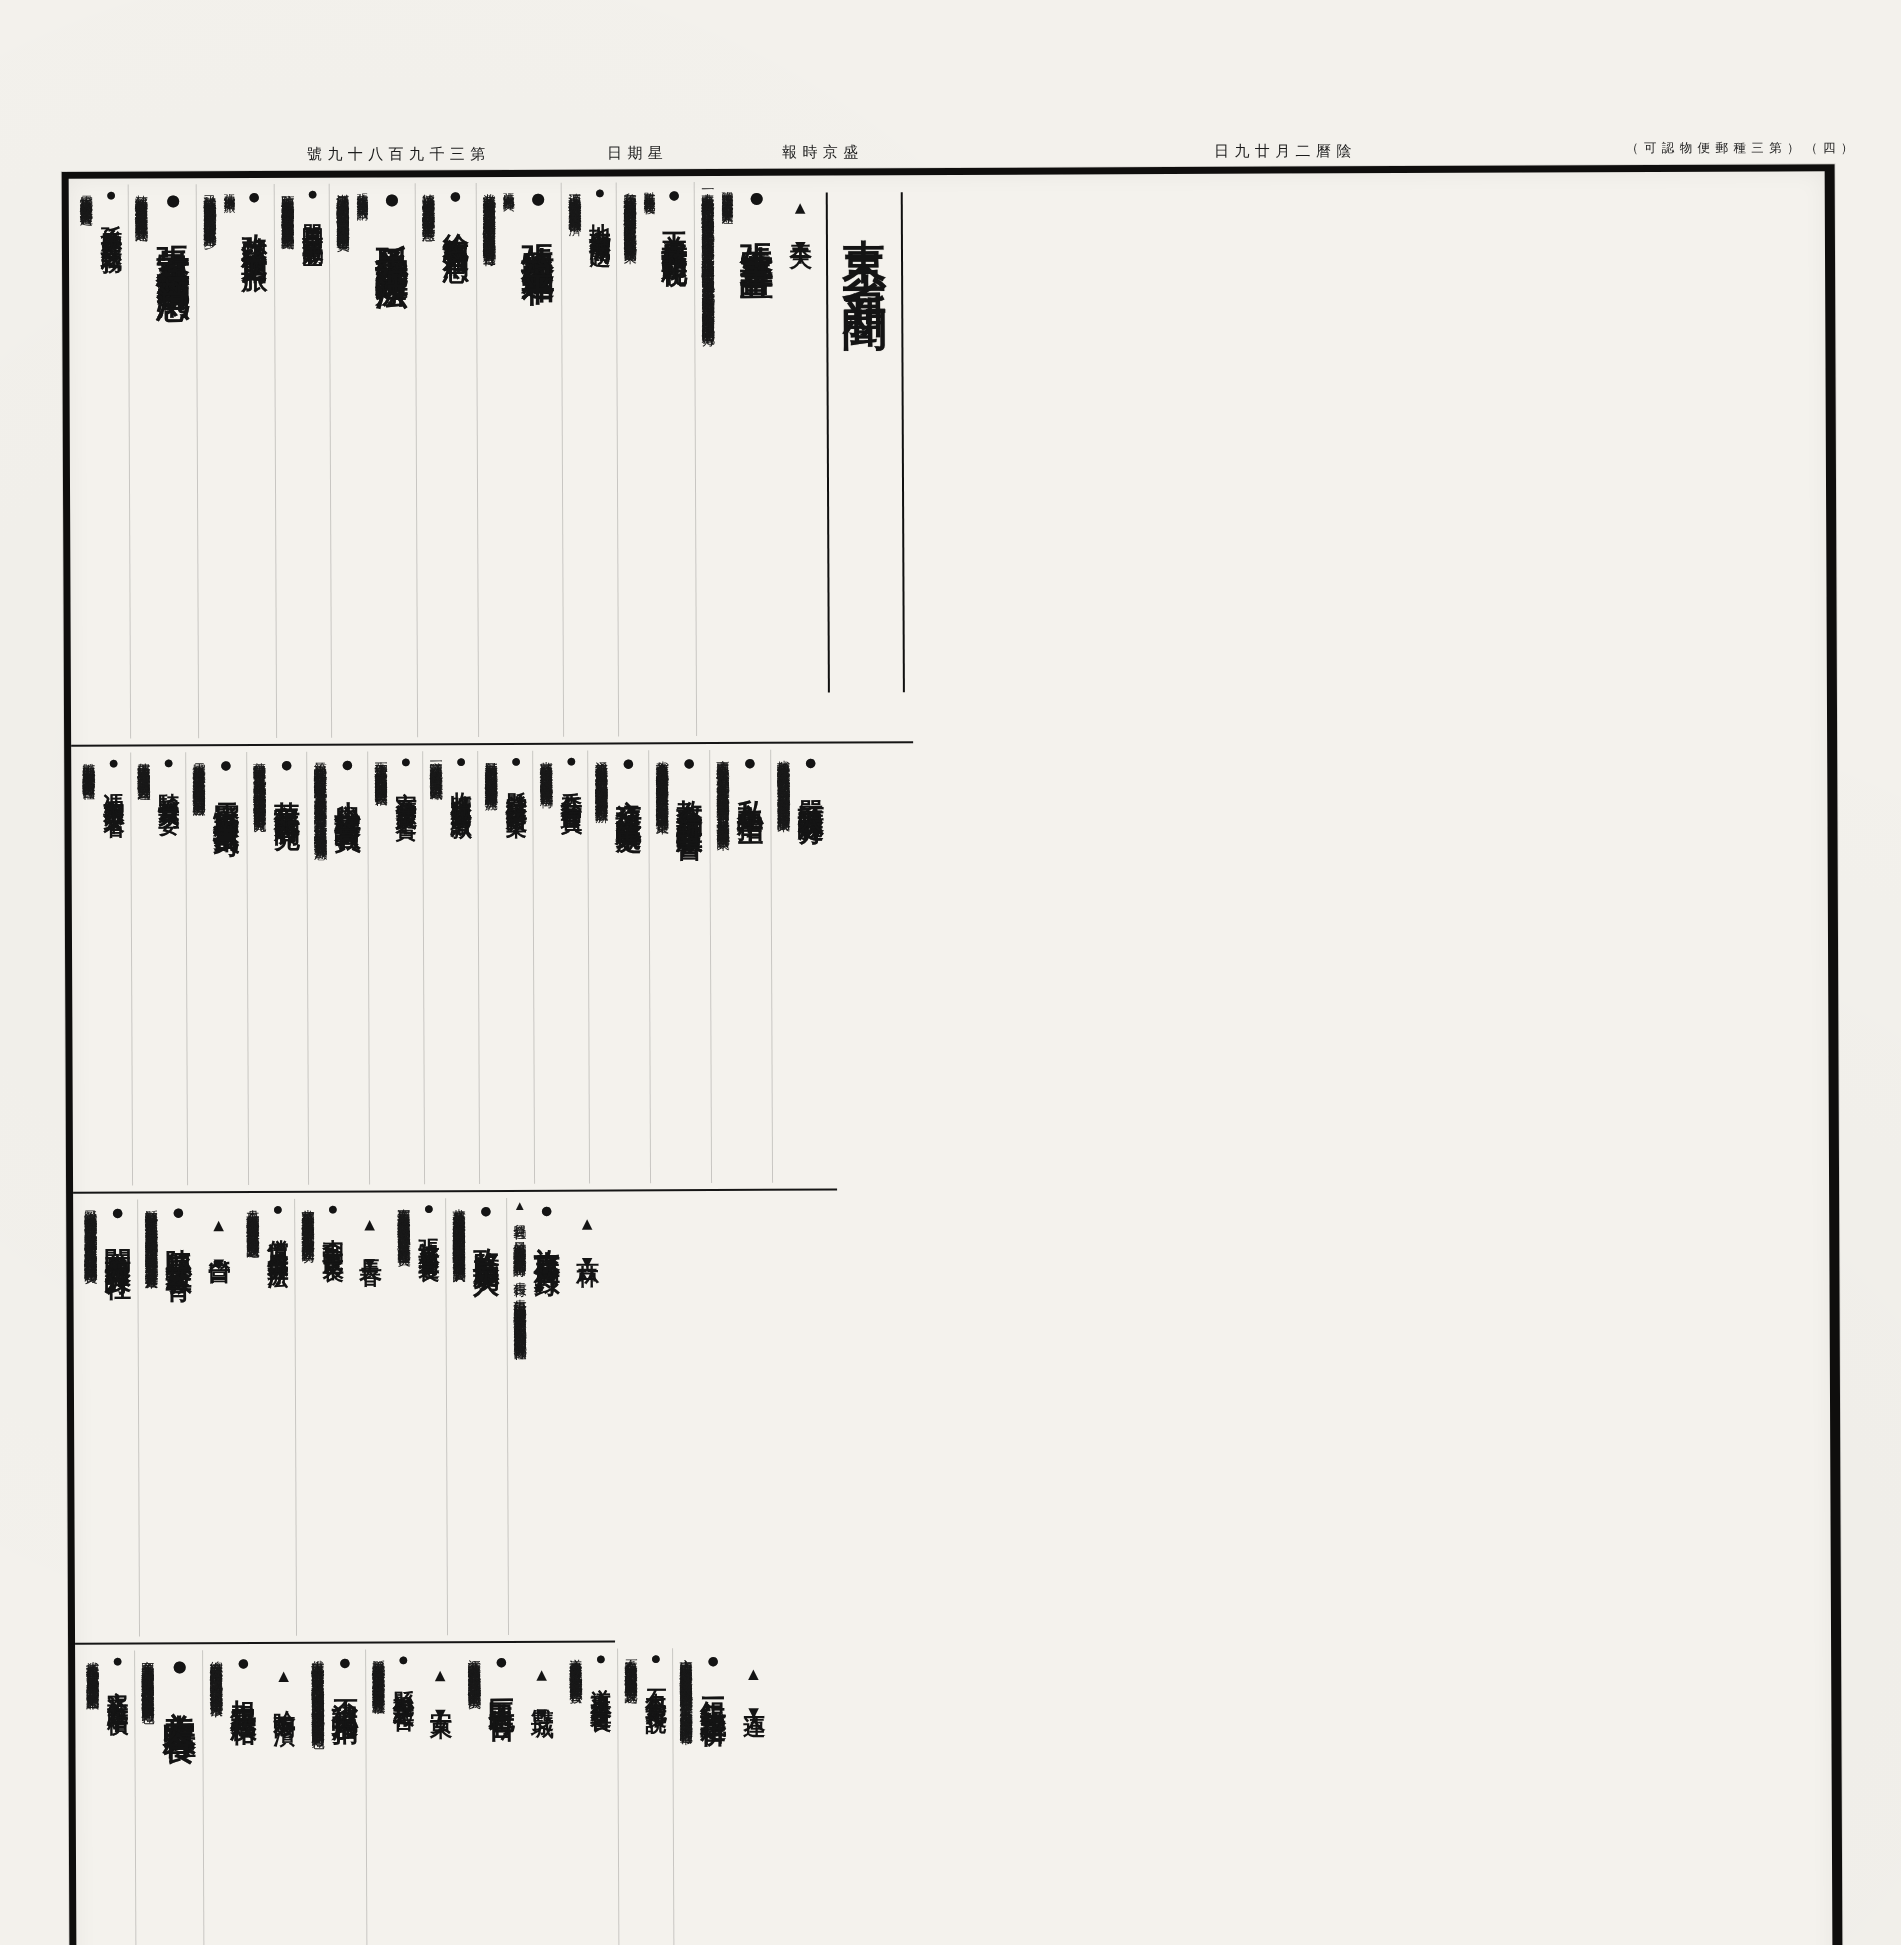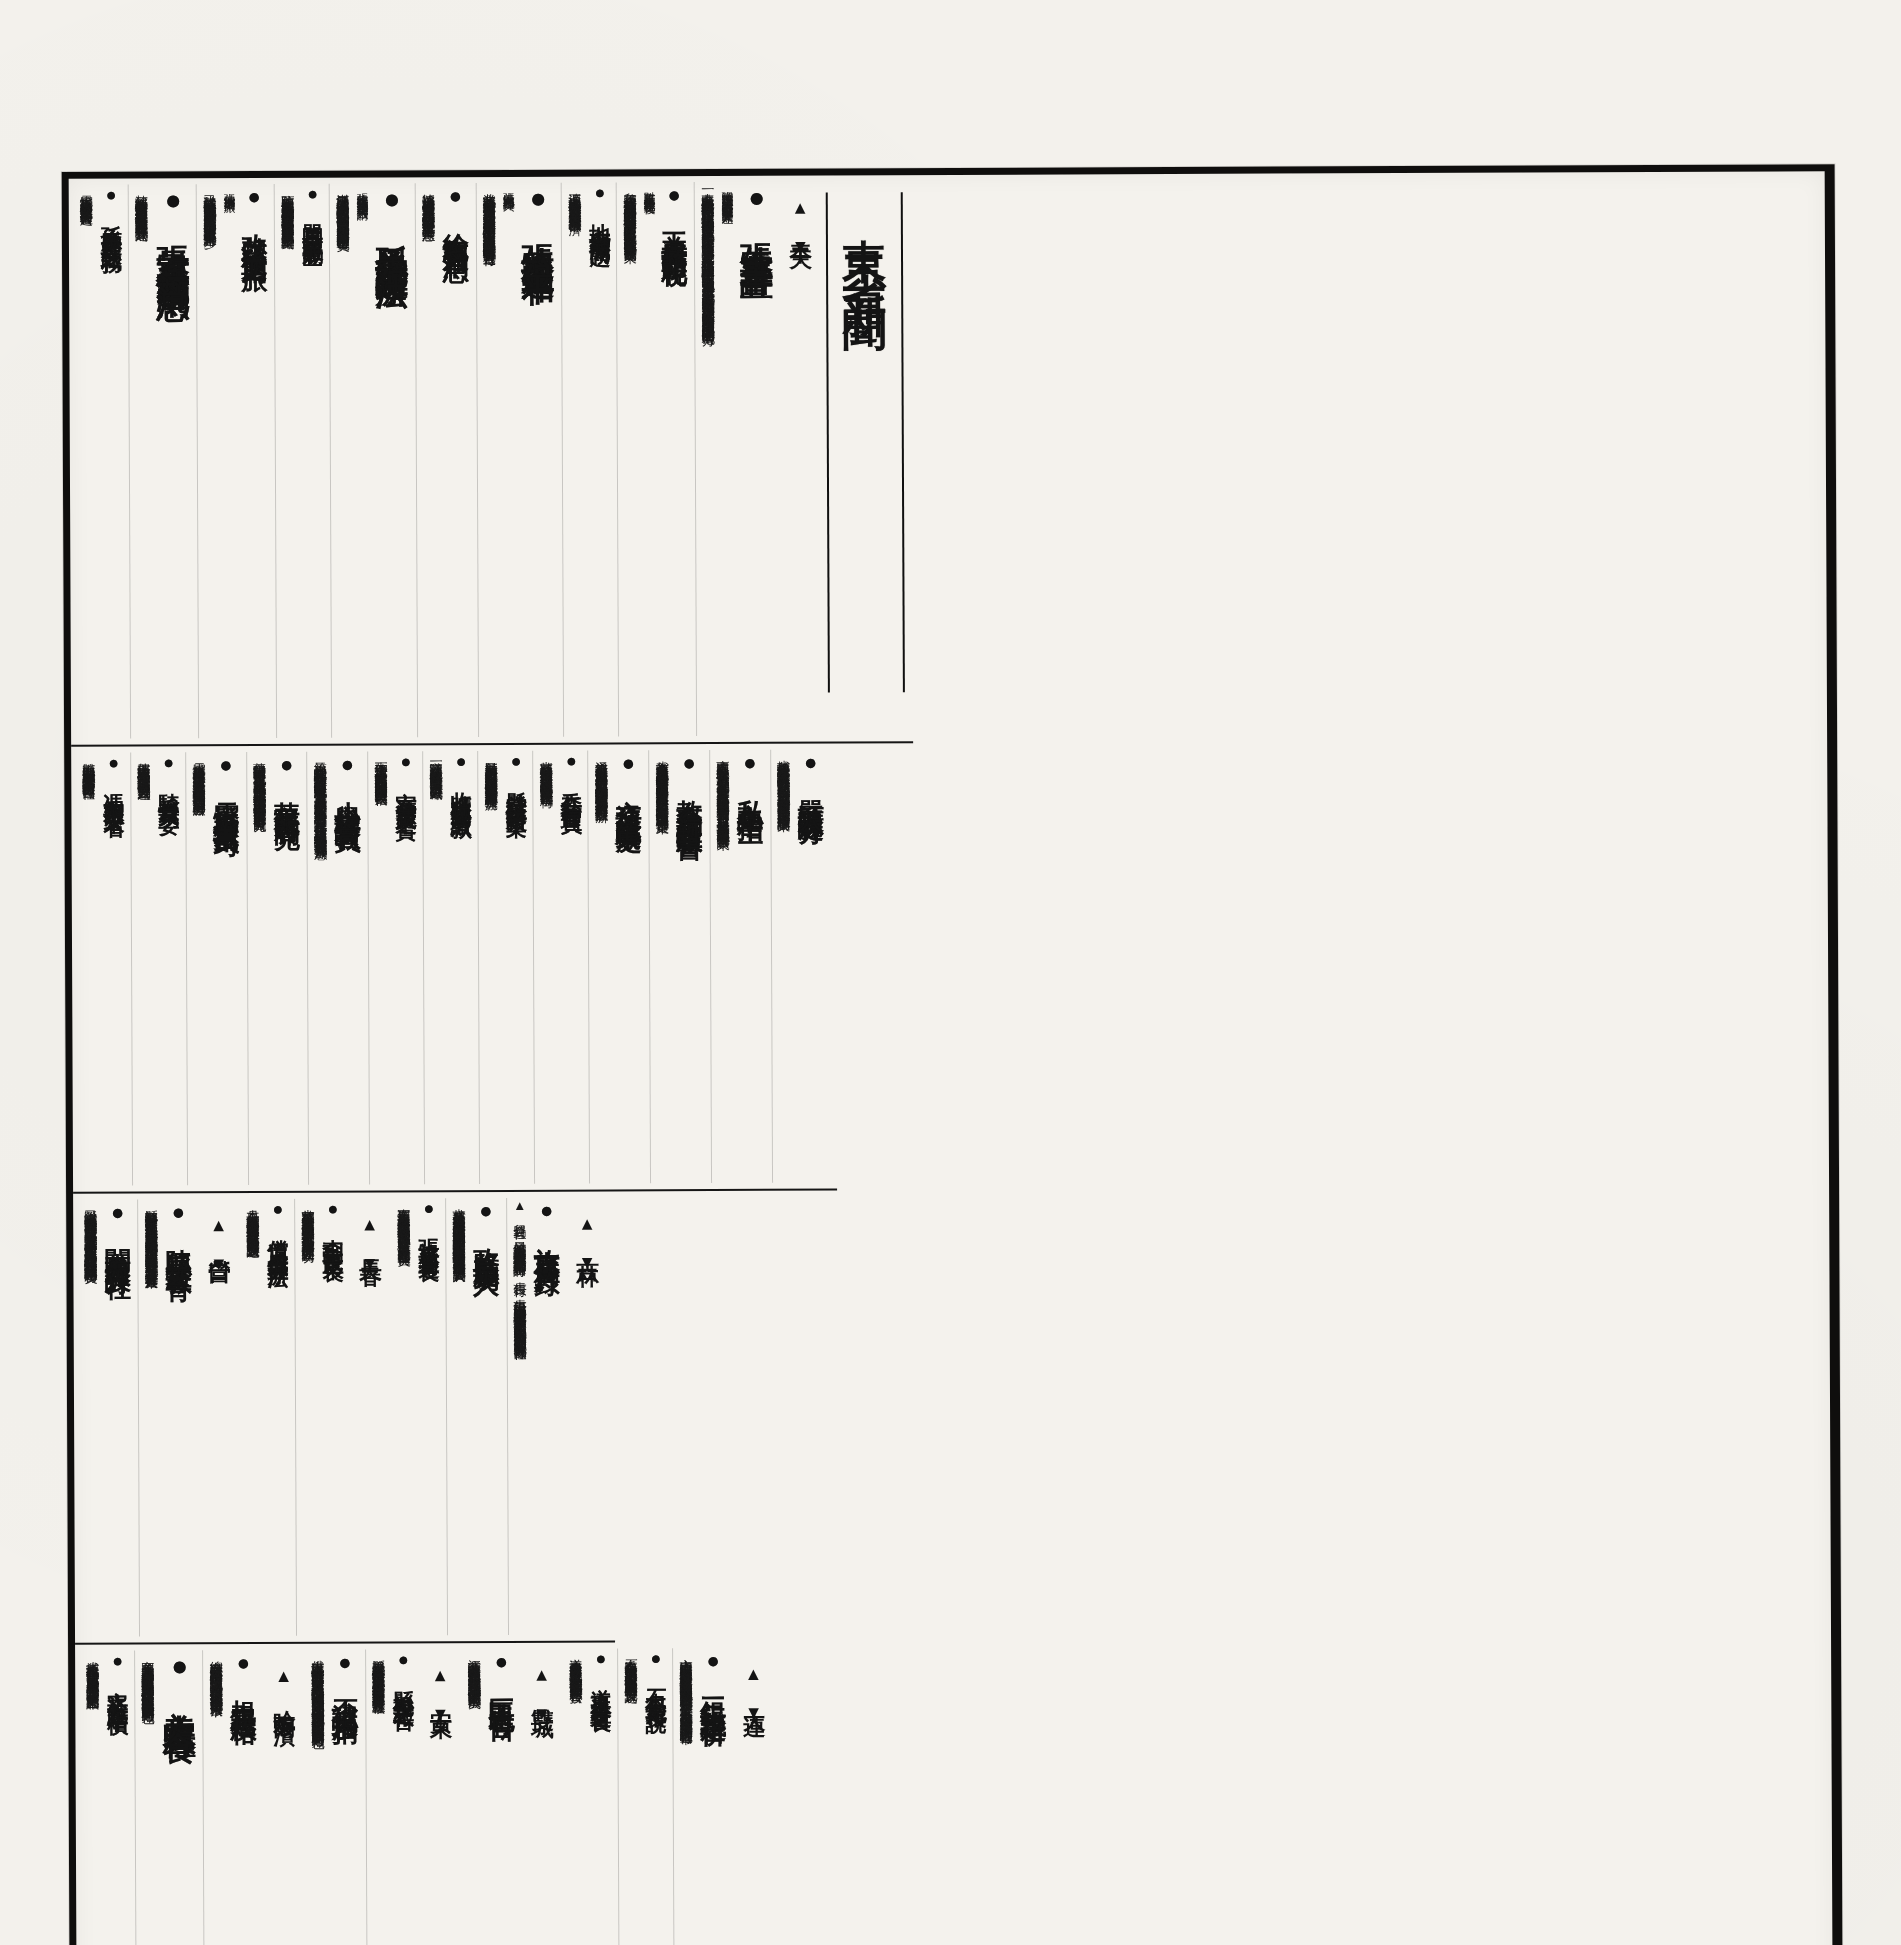--- a/index.html
+++ b/index.html
@@ -58,20 +58,27 @@
     padding:11.7px 7px;text-shadow:0 0 0.8px rgba(0,0,0,0.6);
   }
   .section{height:100%;font-size:22.6px;font-weight:900;letter-spacing:6.2px;padding:15.6px 5.4px 0 5.4px;}
   .section .tri{font-size:18px;}
 </style>
 </head>
 <body>
 
 <div class="canvas">
 
+  <div class="masthead-strip">
+    <span class="hs-issue">號九十八百九千三第</span>
+    <span class="hs-weekday">日期星</span>
+    <span class="hs-paper">報時京盛</span>
+    <span class="hs-date">日九廿月二曆陰</span>
+    <span class="hs-permit">（可認物便郵種三第）（四）</span>
+  </div>
 
   <div class="sheet">
       <div class="band" style="height: 568px;">
         <div class="masthead-block">東三省新聞</div>
         <div class="section"><span class="tri">▲</span><span>奉天</span><span class="tri">▼</span></div>
         <div class="article size-xl">
           <div class="headline"><span class="bullet">●</span><span>張使之整軍計畫</span></div>
           <div class="kicker">張巡閱使以東三省業經統一兵權漸歸中央現擬整軍計畫大要如左</div>
           <div class="body">一東北多匪內亂整軍防經故日不得而知必須嚴印稽核（一）軍械製造廠積極籌劃進行即可廣造軍械以充足以資整頓特派（二）中下級軍官佐令會議整頓軍務嚴定軍事考成（三）各軍在各該營一律添設內堂功課講求軍事學（四）軍隊目兵汰弱留強（五）嚴定軍事考成（六）整肅軍紀（七）財政方面將來餉有餘裕之軍餉酌加以上計畫依次進行必期於二年內將奉軍四師五混成旅練成勁隊以固邊圉而衛地方云</div>
         </div>

